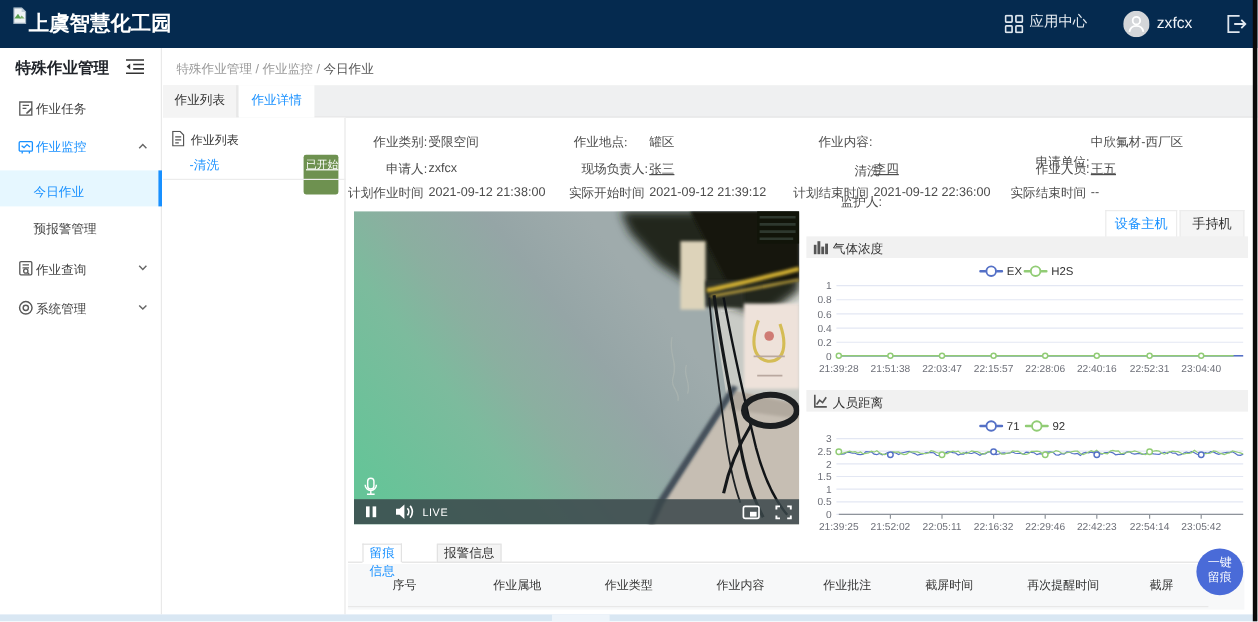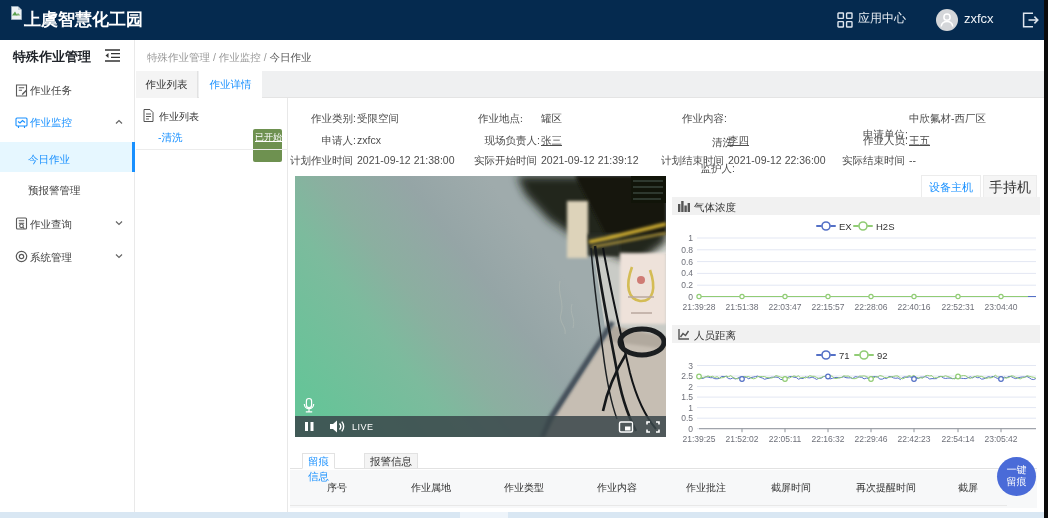--- a/index.html
+++ b/index.html
@@ -201,21 +201,21 @@
 <path d="M44.5 247.5 a4.5 4.5 0 0 1 0 6 M46.8 245.6 a7.5 7.5 0 0 1 0 9.8" stroke="#fff" stroke-width="1.4" fill="none"></path>
 <text x="57" y="254" font-size="9" fill="#fff" font-family="Liberation Sans" letter-spacing="0.5">LIVE</text>
 <rect x="324.5" y="246" width="13" height="10" rx="1.5" fill="none" stroke="#fff" stroke-width="1.4"></rect>
 <rect x="330" y="250.5" width="5.5" height="4" fill="#fff"></rect>
 <g stroke="#fff" stroke-width="1.6" fill="none">
 <path d="M352 248.5 v-2.5 h3 M361 246 h3 v2.5 M364 253.5 v2.5 h-3 M355 256 h-3 v-2.5"></path>
 </g>
 </svg>
 
   <div class="abs" style="left:921px;top:175px;width:60px;height:23px;background:#fff;border:1px solid #ececec;border-bottom:none;color:#1890ff;font-size:11px;text-align:center;line-height:23px;">设备主机</div>
-  <div class="abs" style="left:983px;top:175px;width:54px;height:23px;background:#f5f5f5;border:1px solid #ececec;border-bottom:none;color:#333;font-size:14px;text-align:center;line-height:23px;">手持机</div>
+  <div class="abs" style="left:983px;top:175px;width:54px;height:23px;background:#f5f5f5;border:1px solid #ececec;border-bottom:none;color:#333;font-size:11px;text-align:center;line-height:23px;">手持机</div>
 
   <div class="abs" style="left:672px;top:197px;width:368px;height:18px;background:#f1f1f1;"></div>
   <svg class="abs" style="left:678px;top:200px" width="12" height="12" viewBox="0 0 12 12" fill="#555">
   <rect x="0" y="4" width="2.4" height="8"></rect>
       <rect x="3.2" y="1" width="2.4" height="11"></rect>
       <rect x="6.4" y="5.5" width="2.4" height="6.5"></rect>
       <rect x="9.6" y="3" width="2.4" height="9"></rect>
     </svg>
   <div class="abs" style="left:694px;top:201px;font-size:10.5px;color:#333;">气体浓度</div>
   <div class="abs" style="left:672px;top:325px;width:368px;height:18px;background:#f1f1f1;"></div>

